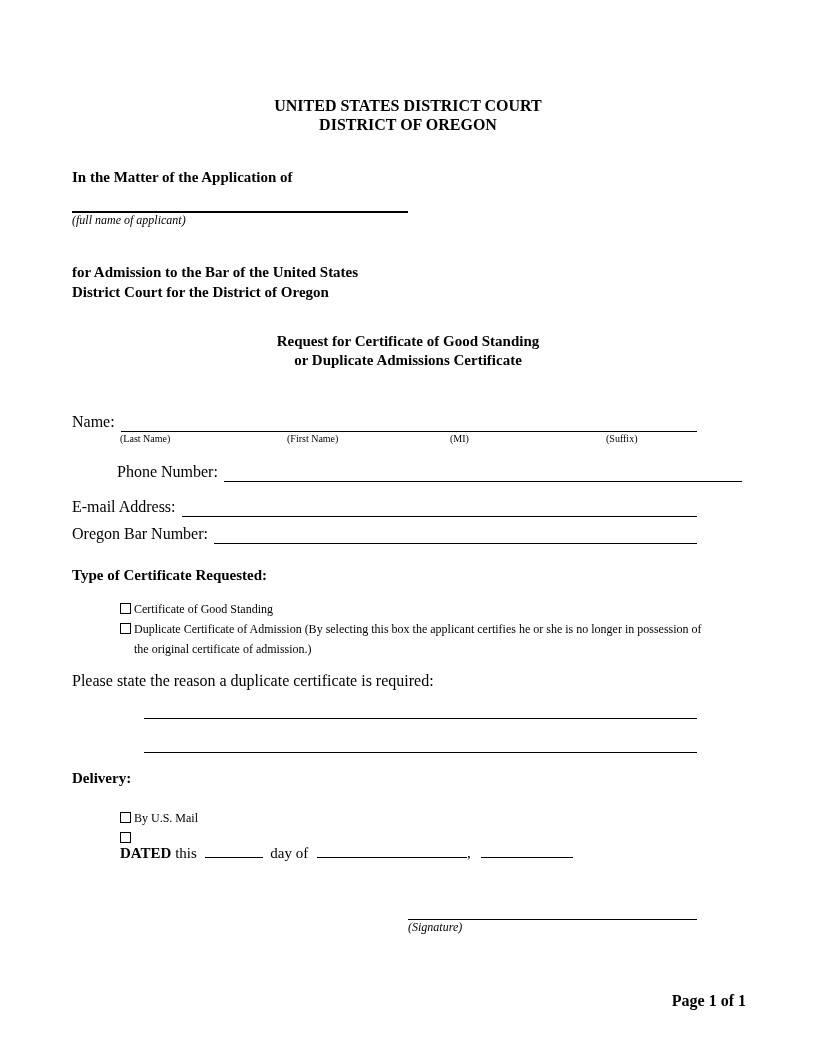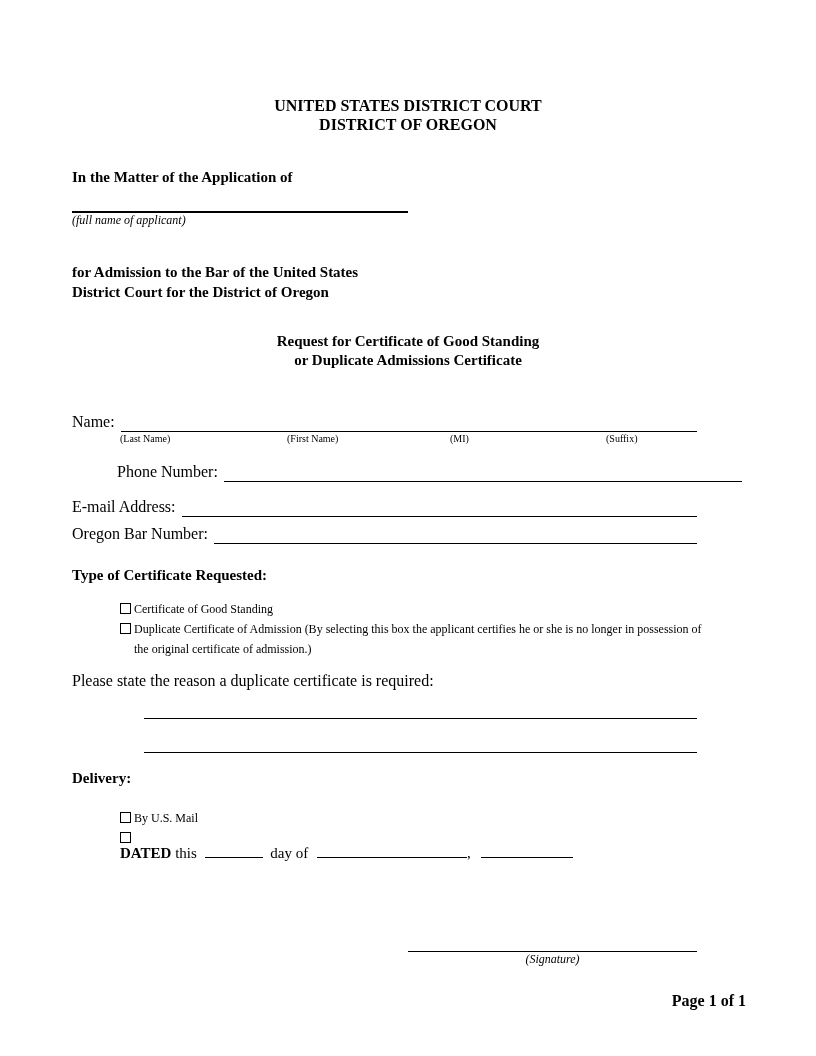--- a/index.html
+++ b/index.html
@@ -95,21 +95,21 @@
   .dated-line .blank {
     display: inline-block;
     border-bottom: 1px solid #000;
     height: 14px;
     vertical-align: baseline;
   }
   .blank-day { width: 58px; margin: 0 4px; }
   .blank-month { width: 150px; margin-left: 5px; }
   .blank-year { width: 92px; margin-left: 6px; }
 
-  .signature-block { margin-top: 88px; margin-left: 336px; width: 289px; text-align: center; }
+  .signature-block { margin-top: 56px; margin-left: 336px; width: 289px; }
   .signature-line { border-bottom: 1px solid #000; height: 1px; }
 
   .page-number {
     position: absolute;
     top: 992px;
     right: 70px;
     font-weight: bold;
     font-size: 16px;
   }
 </style>

